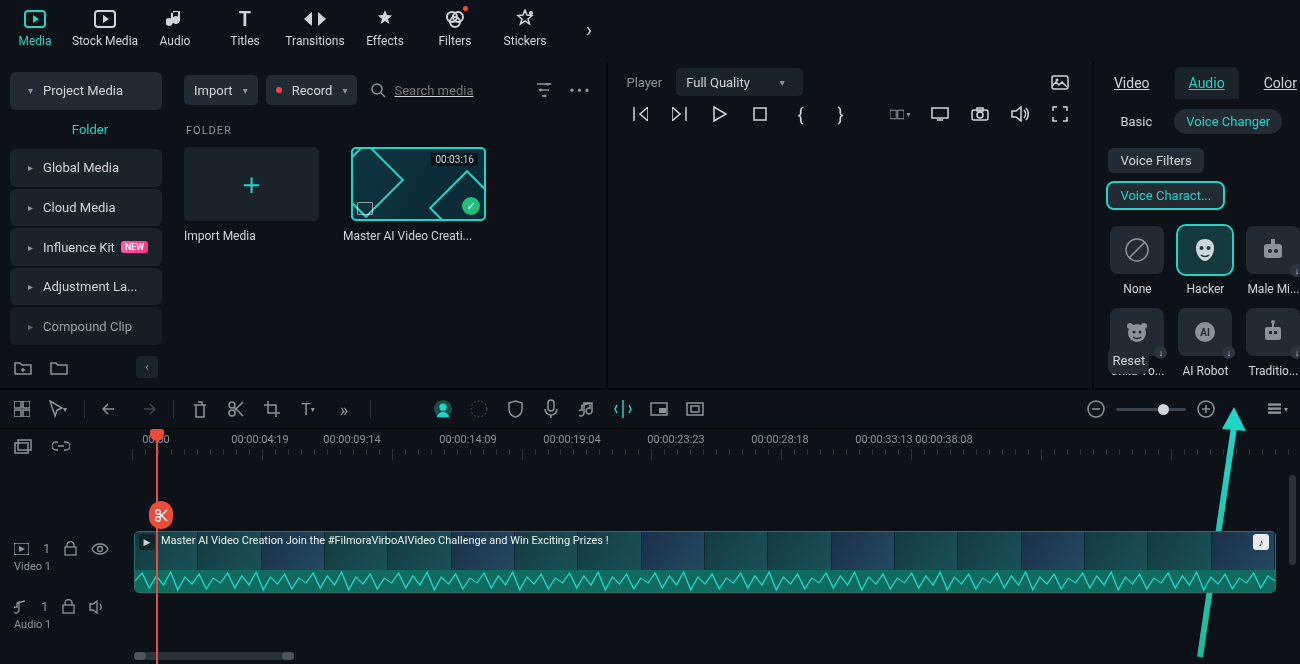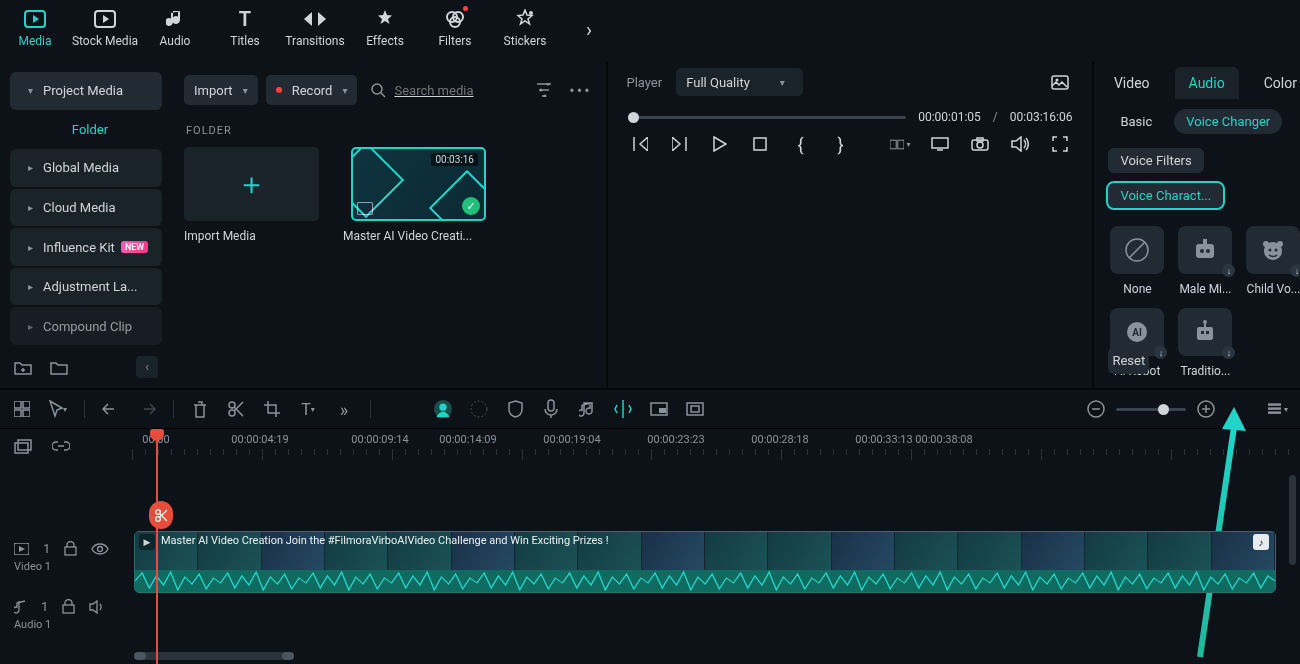--- a/index.html
+++ b/index.html
@@ -86,21 +86,21 @@
   .player-seek { display:flex; align-items:center; gap:12px; padding:8px 12px; font-size:12px; color:var(--text); }
   .seek-bar { flex:1; height:3px; background:#3a444e; border-radius:2px; position:relative; }
   .seek-bar .dot { position:absolute; left:0; top:-4px; width:11px; height:11px; border-radius:50%; background:var(--text); }
   .time-sep { color:var(--text-dim); }
   .player-ctrls { display:flex; align-items:center; gap:20px; padding:2px 14px 10px; color:var(--text); }
   .player-ctrls .gap { flex:1; }
   .pc { width:20px; height:20px; display:flex; align-items:center; justify-content:center; cursor:pointer; }
 
   
   .rtabs { display:flex; height:44px; align-items:center; justify-content:space-around; }
-  .rtabs .rtab { padding:8px 14px; color:var(--text); cursor:pointer; font-size:14px; border-radius:6px 6px 0 0; }
+  .rtabs .rtab { padding:8px 14px; color:var(--text); cursor:pointer; font-size:14px; border-radius:6px 6px 0 0;text-decoration:underline; }
   .rtabs .rtab.active { color:var(--teal); background:var(--bg-panel2); }
   .subtabs { display:flex; gap:10px; padding:6px 14px; align-items:center; }
   .subtab { padding:5px 12px; border-radius:14px; font-size:13px; cursor:pointer; color:var(--text); }
   .subtab.active { background:var(--bg-panel3); color:var(--teal); }
   .chip-row { padding:8px 14px; display:flex; flex-direction:column; gap:10px; }
   .chip { align-self:flex-start; padding:5px 12px; border-radius:6px; background:var(--bg-panel3); font-size:13px; cursor:pointer; }
   .chip.hl { outline:2px solid var(--teal); color:var(--teal); }
   .voice-grid { display:grid; grid-template-columns:repeat(3,1fr); gap:12px 14px; padding:10px 16px; }
   .voice-item { display:flex; flex-direction:column; align-items:center; gap:8px; font-size:12px; color:var(--text); cursor:pointer;}
   .voice-box { width:54px; height:48px; border-radius:8px; background:var(--bg-panel3); display:flex; align-items:center; justify-content:center; position:relative; }
@@ -337,28 +337,20 @@
       </div>
       <div class="spacer"></div>
       <div class="icon-btn">
           <svg width="18" height="15" viewBox="0 0 18 15">
             <rect x="1" y="1" width="16" height="13" rx="2" fill="none" stroke="#d0d5da" stroke-width="1.5"></rect>
             <circle cx="6" cy="5" r="1.5" fill="#d0d5da"></circle>
             <path d="M1 11l4-4 3 3 3-3 5 5" fill="none" stroke="#d0d5da" stroke-width="1.5"></path>
           </svg>
         </div>
     </div>
-    <div class="player-seek">
-      <div class="seek-bar">
-          <div class="dot"></div>
-        </div>
-      <span>00:00:01:05</span>
-      <span class="time-sep">/</span>
-      <span>00:03:16:06</span>
-    </div>
     <div class="player-ctrls">
       <span class="pc">
           <svg width="16" height="14" viewBox="0 0 16 14">
             <polygon points="8,7 16,0 16,14" fill="none" stroke="#d0d5da" stroke-width="1.5"></polygon>
             <line x1="2" y1="0" x2="2" y2="14" stroke="#d0d5da" stroke-width="1.5"></line>
           </svg>
         </span>
       <span class="pc">
           <svg width="16" height="14" viewBox="0 0 16 14">
             <polygon points="0,0 8,7 0,14" fill="none" stroke="#d0d5da" stroke-width="1.5"></polygon>
@@ -429,20 +421,31 @@
 
     <div class="voice-grid">
       <div class="voice-item">
         <div class="voice-box">
             <svg width="26" height="26" viewBox="0 0 26 26">
               <circle cx="13" cy="13" r="11" fill="none" stroke="#8a939c" stroke-width="1.5"></circle>
               <line x1="5" y1="21" x2="21" y2="5" stroke="#8a939c" stroke-width="1.5"></line>
             </svg>
           </div>
         <span class="voice-label">None</span>
+      </div>
+      <div class="voice-item">
+        <div class="voice-box sel">
+            <svg width="24" height="26" viewBox="0 0 24 26">
+              <path d="M12 2c5 0 9 3 9 9 0 7-5 13-9 13S3 18 3 11c0-6 4-9 9-9z" fill="#d0d5da"></path>
+              <circle cx="8.5" cy="11" r="2" fill="#143a3d"></circle>
+              <circle cx="15.5" cy="11" r="2" fill="#143a3d"></circle>
+              <path d="M8 18c2 2 6 2 8 0" fill="none" stroke="#143a3d" stroke-width="1.5"></path>
+            </svg>
+          </div>
+        <span class="voice-label">Hacker</span>
       </div>
       <div class="voice-item">
         <div class="voice-box">
             <svg width="26" height="24" viewBox="0 0 26 24">
               <rect x="4" y="6" width="18" height="14" rx="3" fill="#8a939c"></rect>
               <circle cx="10" cy="13" r="2" fill="#222b33"></circle>
               <circle cx="16" cy="13" r="2" fill="#222b33"></circle>
               <rect x="11" y="1" width="4" height="5" fill="#8a939c"></rect>
             </svg>
             <span class="dl">↓</span>
@@ -689,21 +692,21 @@
           </span>
       </div>
       <div class="lbl">Audio 1</div>
     </div>
   </div>
 
   <div class="tl-right">
     <div class="ruler">
       <span class="tc" style="left:24px">00:00</span>
       <span class="tc" style="left:128px">00:00:04:19</span>
-      <span class="tc" style="left:248px">00:00:09:14</span>
+      <span class="tc" style="left:220px">00:00:09:14</span>
       <span class="tc" style="left:336px">00:00:14:09</span>
       <span class="tc" style="left:440px">00:00:19:04</span>
       <span class="tc" style="left:544px">00:00:23:23</span>
       <span class="tc" style="left:648px">00:00:28:18</span>
       <span class="tc" style="left:752px">00:00:33:13</span>
       <span class="tc" style="left:812px">00:00:38:08</span>
       <div class="ticks" id="ticks">
           <span class="big"></span>
           <span></span>
           <span></span>

